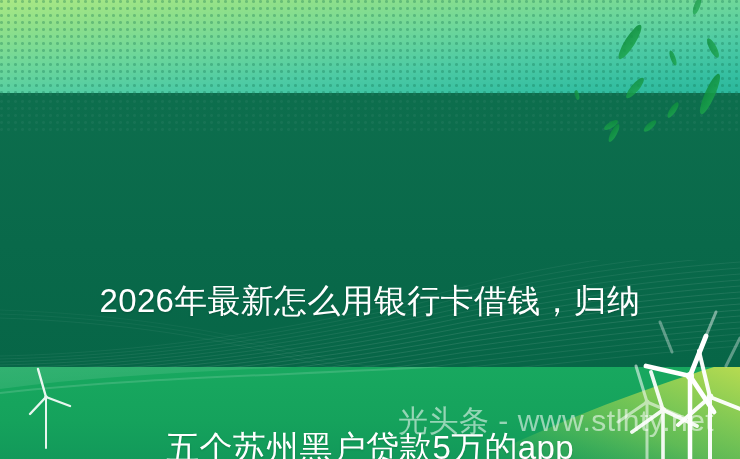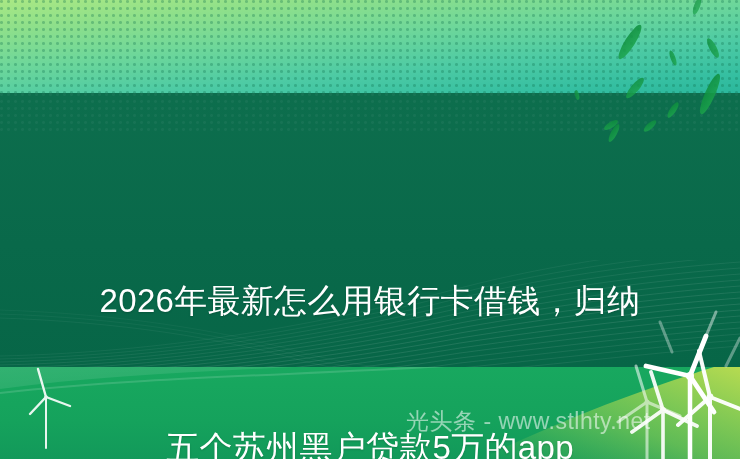--- a/index.html
+++ b/index.html
@@ -106,26 +106,25 @@
     letter-spacing: 0.3px;
     white-space: pre;
     text-shadow: 0 1px 2px rgba(0,0,0,0.18);
   }
 
   
   .watermark {
     position: absolute;
     left: 398px;
     top: 404px;
-    font-size: 23px;
+    font-size: 30px;
     line-height: 34px;
     color: rgba(255,255,255,0.55);
     white-space: nowrap;
     letter-spacing: 0.5px;
-    margin-left: 8px;
   }
 </style>
 </head>
 <body>
 
 <div id="banner">
 
   <div class="top-band"></div>
   <div class="top-band-dots"></div>
 

